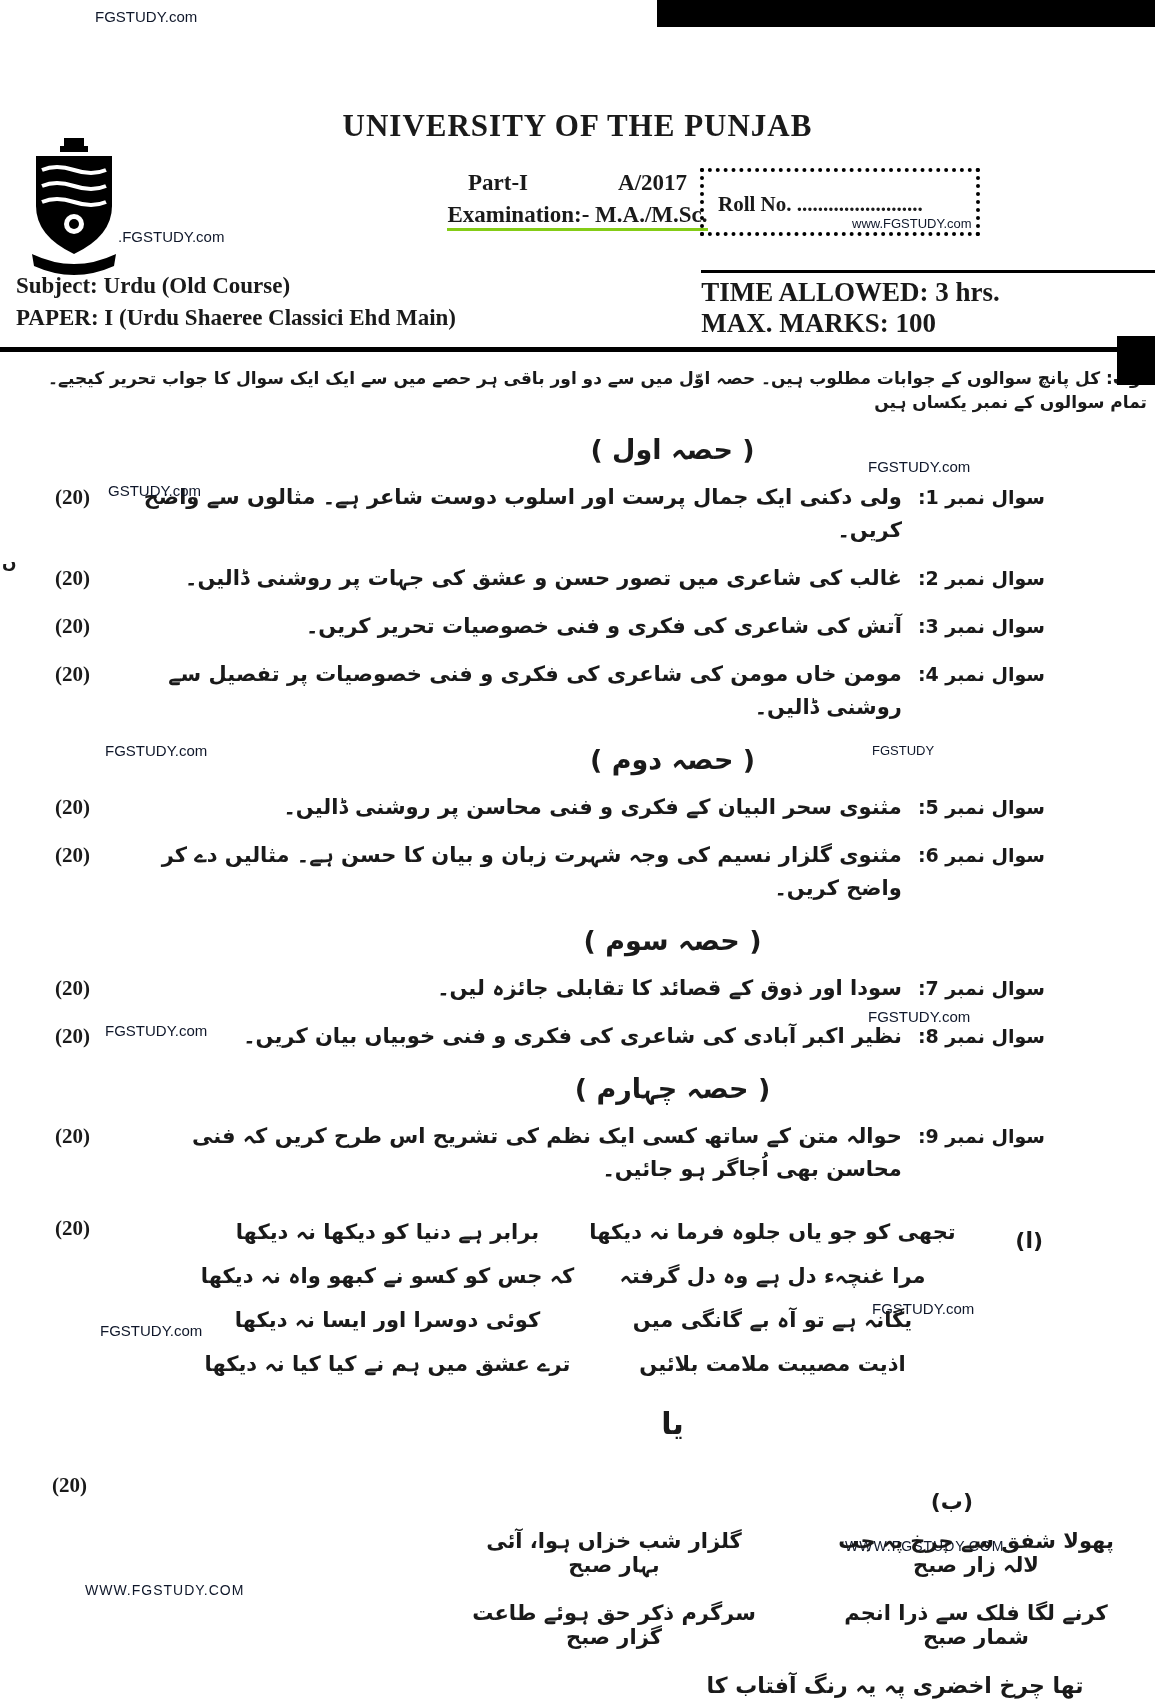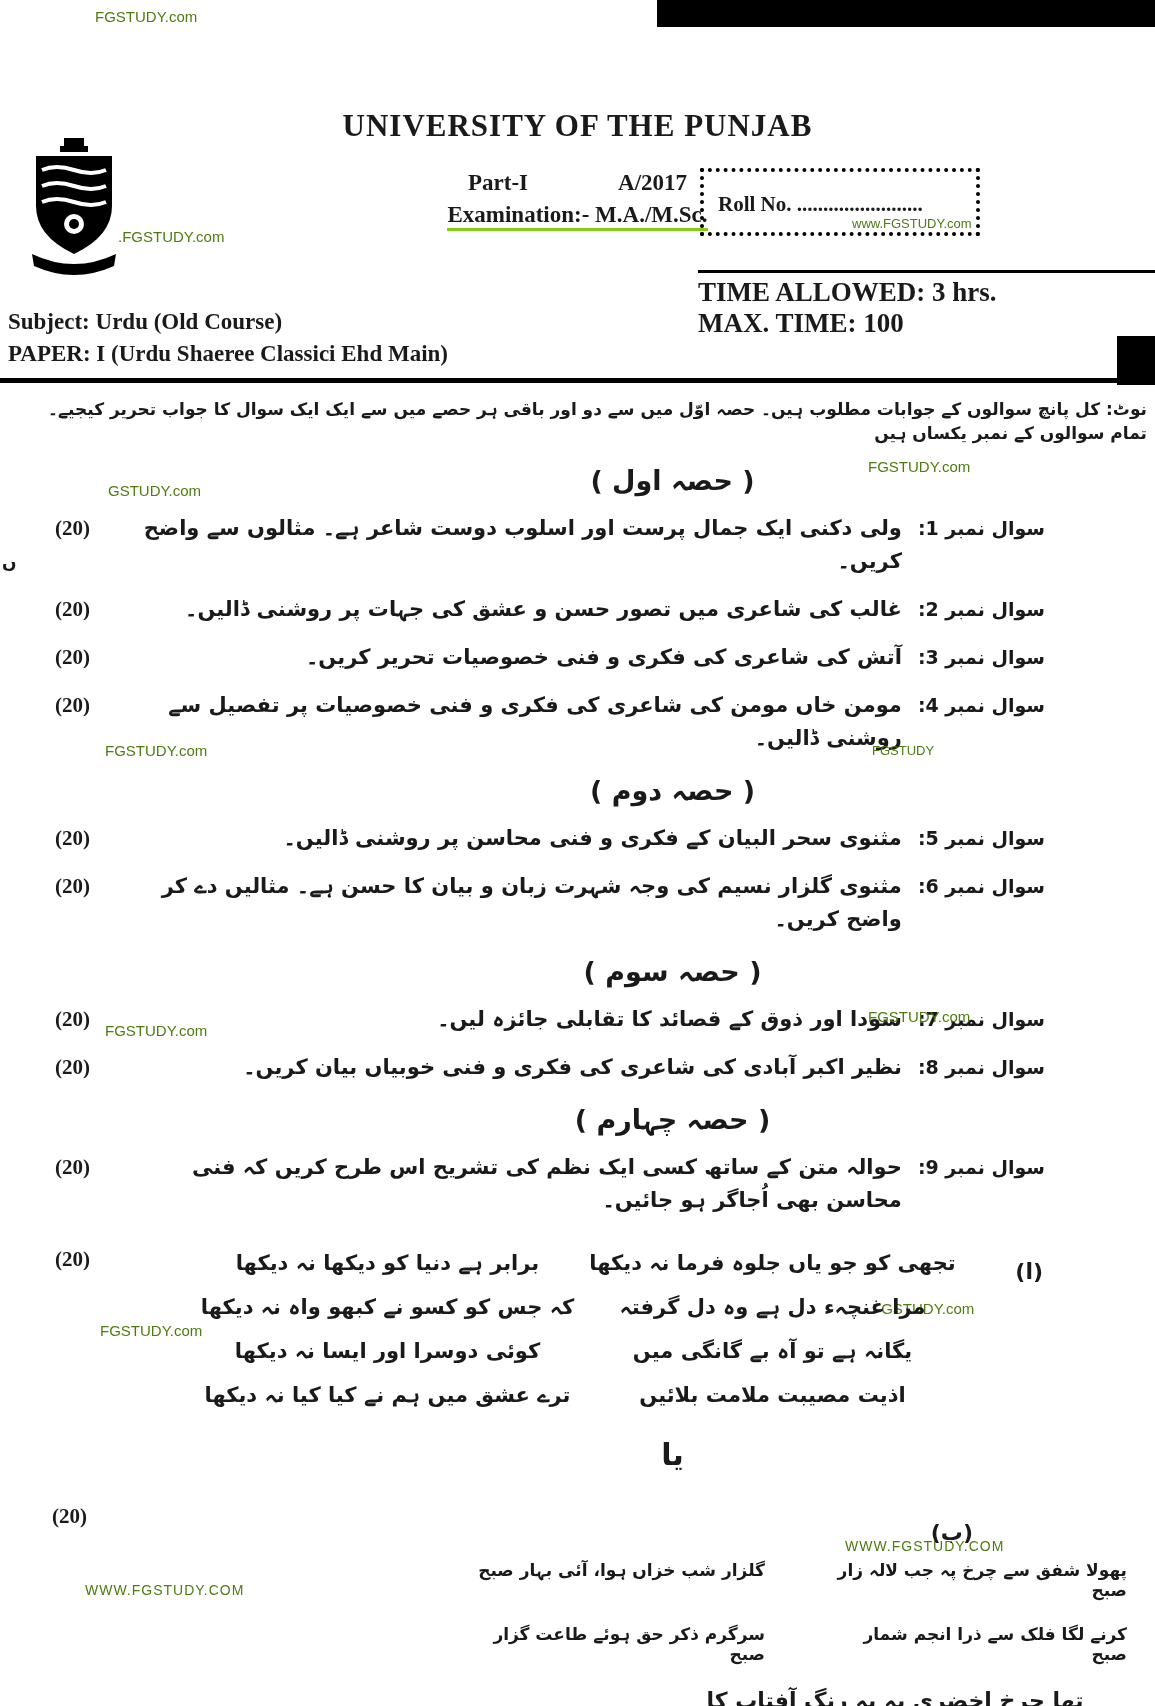--- a/index.html
+++ b/index.html
@@ -12,42 +12,42 @@
     overflow:hidden;
   }
   .page{position:relative;width:1155px;height:1706px;background:#fff;}
 
   
   .bar-top-right{position:absolute;top:0;left:657px;width:498px;height:27px;background:#000;}
   .edge-blob{position:absolute;top:336px;left:1117px;width:38px;height:49px;background:#000;}
   .left-edge-mark{position:absolute;top:552px;left:2px;font-family:"DejaVu Sans",sans-serif;font-size:17px;font-weight:bold;}
 
   
-  .wm{position:absolute;color:#4d7c0f;font-family:"Liberation Sans",sans-serif;font-size:15px;white-space:nowrap;}
+  .wm{position:absolute;color:#0f172a;font-family:"Liberation Sans",sans-serif;font-size:15px;white-space:nowrap;}
   .wm.small{font-size:13px;}
   .wm.caps{font-size:14px;letter-spacing:1px;}
 
   
   .logo{position:absolute;top:136px;left:26px;width:96px;height:148px;}
 
   
   .header{padding-top:108px;}
   .univ-title{text-align:center;font-size:31px;font-weight:bold;letter-spacing:1px;margin:0;}
   .part-row{display:flex;justify-content:center;gap:90px;margin-top:26px;font-size:23px;font-weight:bold;}
   .exam-line{text-align:center;font-size:23px;font-weight:bold;margin-top:6px;}
   .exam-line span{border-bottom:3px solid #84cc16;padding-bottom:1px;}
 
   
   .roll-box{position:absolute;top:168px;left:700px;width:272px;height:60px;border:4px dotted #000;}
   .roll-label{font-size:21px;font-weight:bold;padding:20px 0 0 14px;}
   .roll-wm{position:absolute;top:44px;left:148px;}
 
   
   .subject-block{display:flex;margin-top:42px;align-items:flex-start;}
-  .subject-left{width:690px;padding-left:8px;margin-top:36px;}
+  .subject-left{width:690px;padding-left:16px;}
   .subject-left div{font-size:23px;font-weight:bold;line-height:32px;}
   .subject-right{width:457px;border-top:3px solid #000;padding-top:4px;}
   .subject-right div{font-size:27px;font-weight:bold;line-height:31px;}
 
   .divider{margin-top:8px;width:1155px;height:5px;background:#000;}
 
   
   .urdu{font-family:"DejaVu Sans","Liberation Sans",sans-serif;direction:rtl;font-weight:700;}
 
   .note{padding:14px 8px 0 14px;font-size:17px;text-align:right;line-height:24px;}
@@ -66,21 +66,21 @@
   .verse-row-a{display:flex;direction:rtl;padding-right:190px;margin-bottom:20px;}
   .verse-row-a .hem{width:385px;text-align:center;font-size:21px;}
 
   .or-sep{text-align:center;padding-left:190px;font-size:30px;margin:30px 0 14px;}
 
   .poetry-b{position:relative;margin-top:30px;}
   .poetry-b .pmarks{position:absolute;left:52px;top:2px;font-family:"Liberation Serif",serif;font-weight:bold;font-size:21px;}
   .poetry-b .plabel{position:absolute;right:182px;top:18px;font-size:22px;}
   .verse-rows-b{padding-top:58px;}
   .verse-row-b{display:flex;direction:rtl;padding-right:28px;margin-bottom:24px;}
-  .verse-row-b .hem{width:302px;text-align:right;font-size:17px;margin-left:60px;}
+  .verse-row-b .hem{width:302px;text-align:center;font-size:21px;margin-left:60px;}
   .closing-line{direction:rtl;text-align:right;font-size:22px;margin-bottom:26px;}
   .closing-1{padding-left:635px;text-align:center;}
 </style>
 </head>
 <body>
 
 <div class="page">
 
   <div class="bar-top-right"></div>
   <div class="edge-blob"></div>
@@ -129,21 +129,21 @@
     <div class="wm small roll-wm">www.FGSTUDY.com</div>
   </div>
 
   <div class="subject-block">
     <div class="subject-left">
       <div>Subject: Urdu (Old Course)</div>
       <div>PAPER: I (Urdu Shaeree Classici Ehd Main)</div>
     </div>
     <div class="subject-right">
       <div>TIME ALLOWED: 3 hrs.</div>
-      <div>MAX. TIME: 100</div>
+      <div>MAX. MARKS: 100</div>
     </div>
   </div>
 
   <div class="divider"></div>
 
   <div class="note urdu">نوٹ: کل پانچ سوالوں کے جوابات مطلوب ہیں۔ حصہ اوّل میں سے دو اور باقی ہر حصے میں سے ایک ایک سوال کا جواب تحریر کیجیے۔ تمام سوالوں کے نمبر یکساں ہیں</div>
 
   <div class="section-heading urdu">( حصہ اول )</div>
 
   <div class="qrow">

